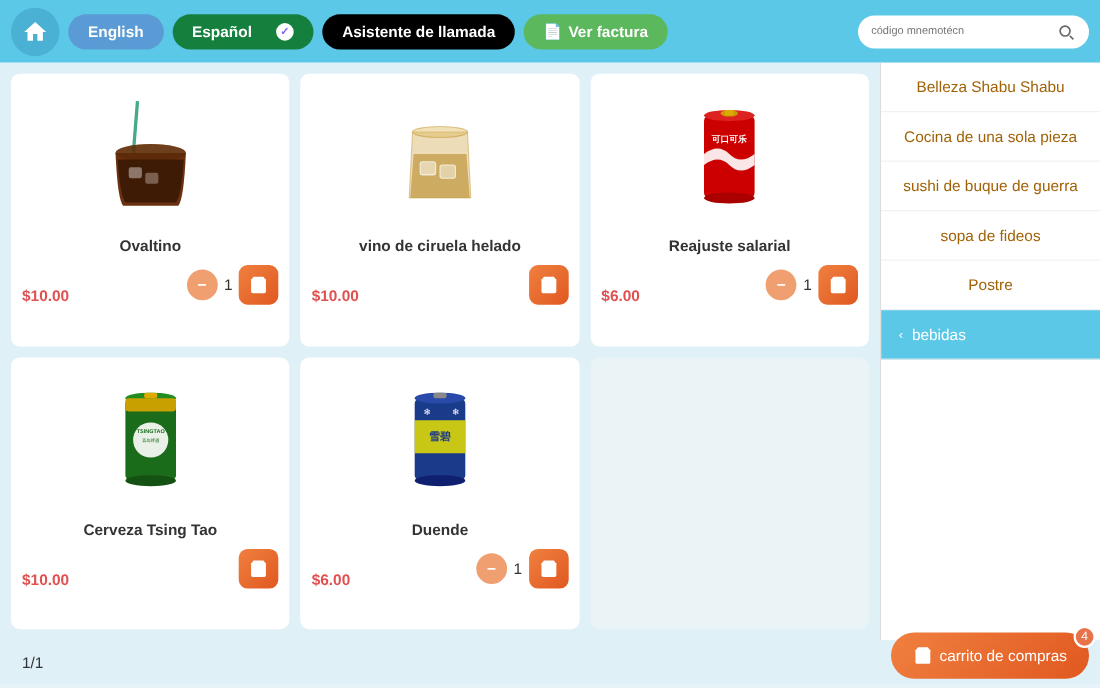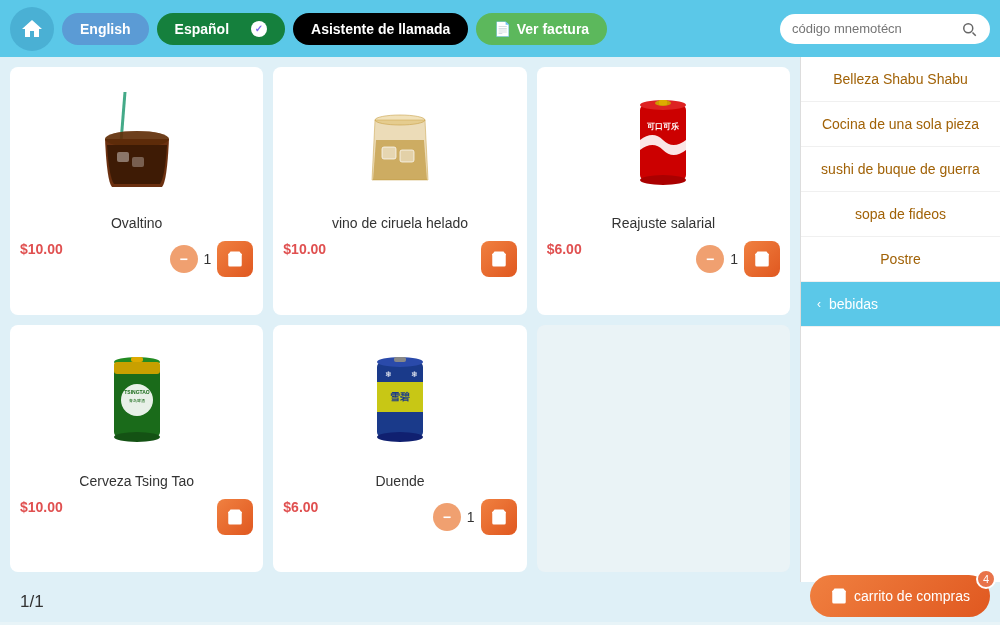--- a/index.html
+++ b/index.html
@@ -55,21 +55,21 @@
       background: white;
       border-radius: 20px;
       padding: 6px 12px;
       gap: 8px;
       min-width: 200px;
     }
 
     .search-input {
       border: none;
       outline: none;
-      font-size: 13px;
+      font-size: 10px;
       color: #999;
       width: 160px;
     }
 
     
     .main {
       display: flex;
       height: calc(625px - 60px - 40px);
     }
 
@@ -102,31 +102,32 @@
       align-items: center;
       justify-content: center;
       overflow: hidden;
     }
 
     .product-name {
       font-size: 14px;
       color: #333;
       margin: 8px 0 4px;
       text-align: center;
+      font-weight: bold;
     }
 
     .product-price {
       color: #e05050;
       font-size: 14px;
       font-weight: bold;
     }
 
     .product-footer {
       display: flex;
-      align-items: flex-start;
+      align-items: flex-end;
       justify-content: space-between;
       width: 100%;
       margin-top: 6px;
     }
 
     .qty-controls {
       display: flex;
       align-items: center;
       gap: 6px;
     }
@@ -187,21 +188,21 @@
       align-items: center;
       gap: 8px;
     }
 
     .sidebar-chevron {
       font-size: 12px;
     }
 
     
     .page-indicator {
-      font-size: 17px;
+      font-size: 14px;
       color: #333;
       padding: 4px 10px;
     }
 
     .cart-button {
       background: linear-gradient(135deg, #f08040, #e05820);
       color: white;
       border: none;
       border-radius: 25px;
       padding: 12px 20px;

